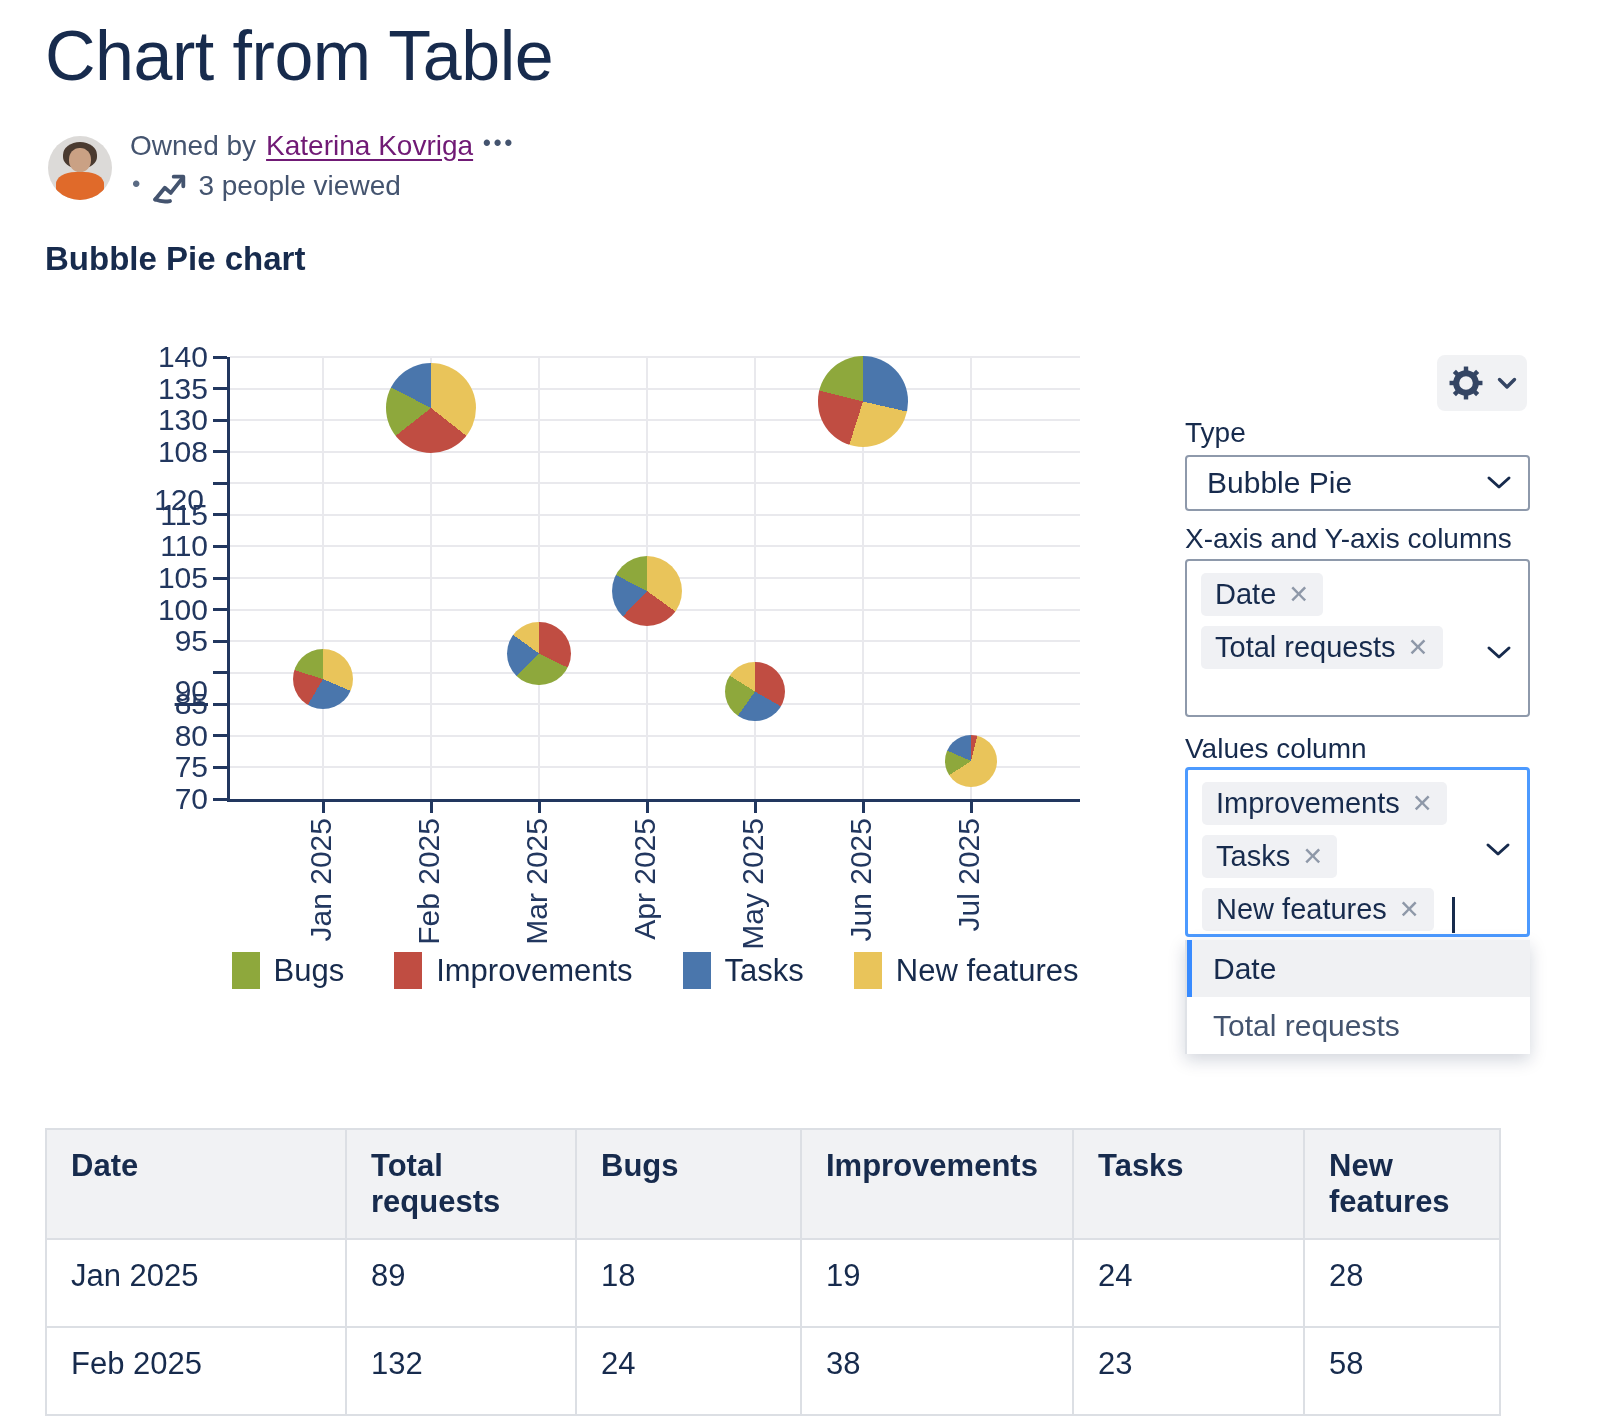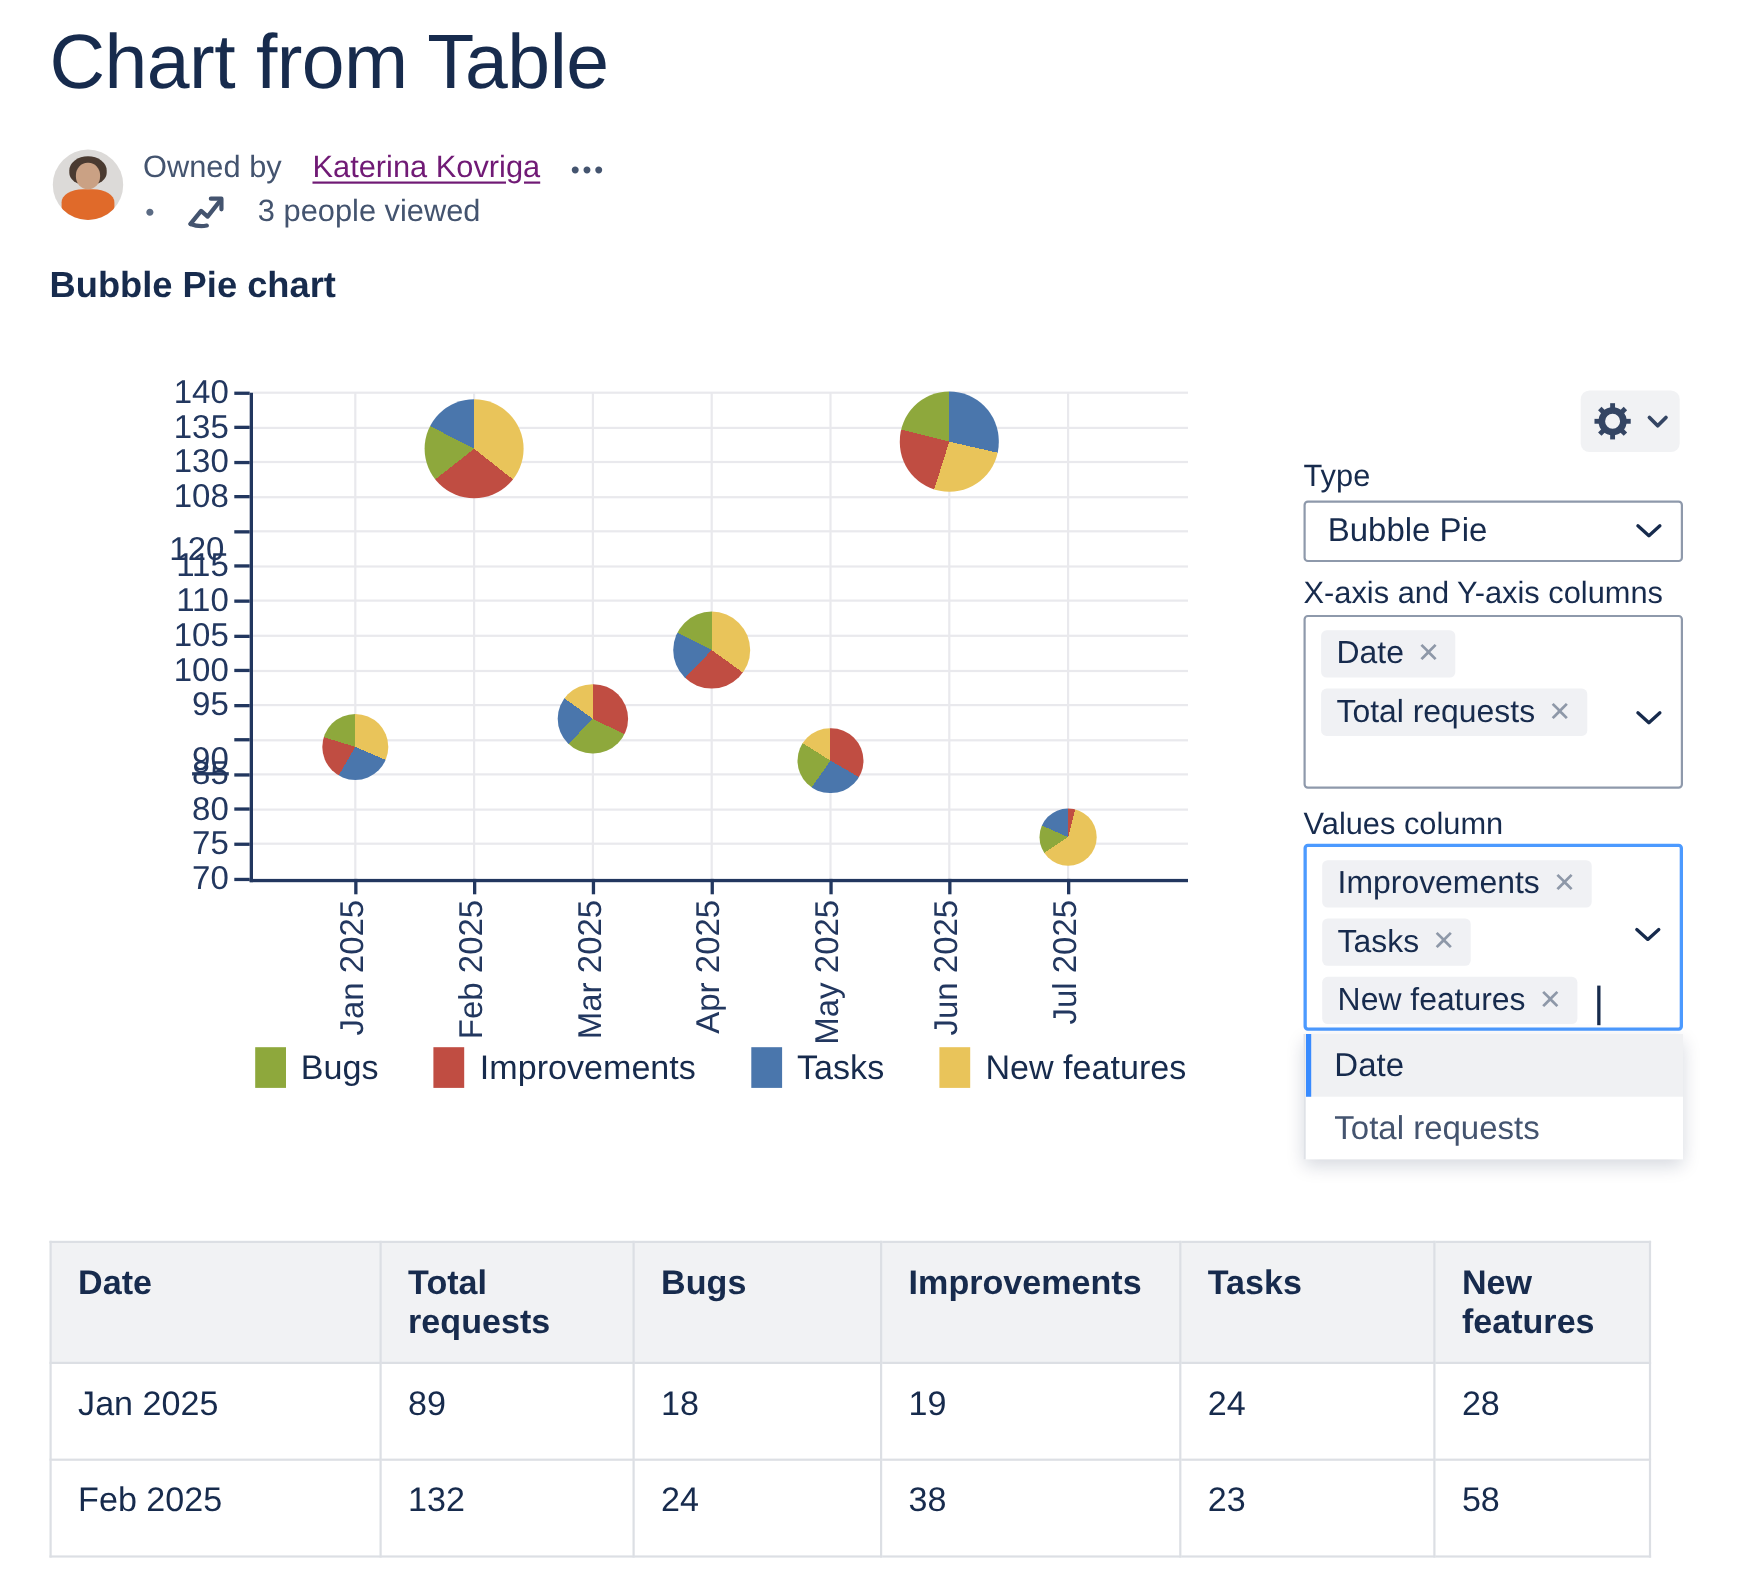--- a/index.html
+++ b/index.html
@@ -7,21 +7,21 @@
               font-family:"Liberation Sans","DejaVu Sans",sans-serif; color:#172b4d; }
 
   
   #page-title { position:absolute; left:45px; top:16px; font-size:70px; font-weight:500; letter-spacing:-0.5px; color:#172b4d; }
   #byline { position:absolute; left:48px; top:136px; }
   #avatar { position:absolute; left:0; top:0; width:64px; height:64px; border-radius:50%; background:#dcdad8; overflow:hidden; }
   #avatar .hair { position:absolute; left:15px; top:6px; width:34px; height:26px; border-radius:50% 50% 42% 42%; background:#4a3a30; }
   #avatar .face { position:absolute; left:21px; top:12px; width:22px; height:24px; border-radius:48%; background:#caa184; }
   #avatar .shirt { position:absolute; left:8px; top:36px; width:48px; height:30px; border-radius:40% 40% 0 0; background:#e06a2a; }
   .byline-text { position:absolute; left:82px; top:-6px; width:700px; }
-  .byline-line { display:flex; align-items:flex-end; gap:28px; font-size:28px; color:#44546f; height:38px; }
+  .byline-line { display:flex; align-items:flex-start; gap:10px; font-size:28px; color:#44546f; height:38px; }
   .byline-line + .byline-line { margin-top:2px; }
   #owner-link { color:#701a75; text-decoration:underline; text-underline-offset:4px; }
   #more-menu { font-size:22px; letter-spacing:3px; color:#44546f; font-weight:700; cursor:pointer; }
   .dot-sep { color:#5b6b84; font-size:24px; margin:0 2px; }
   #section-heading { position:absolute; left:45px; top:240px; font-size:33px; font-weight:700; color:#172b4d; }
 
   
   #chart { position:absolute; left:150px; top:340px; width:940px; height:700px; }
   .hgrid { position:absolute; height:2px; background:#e9e9ed; }
   .vgrid { position:absolute; width:2px; background:#e9e9ed; }

